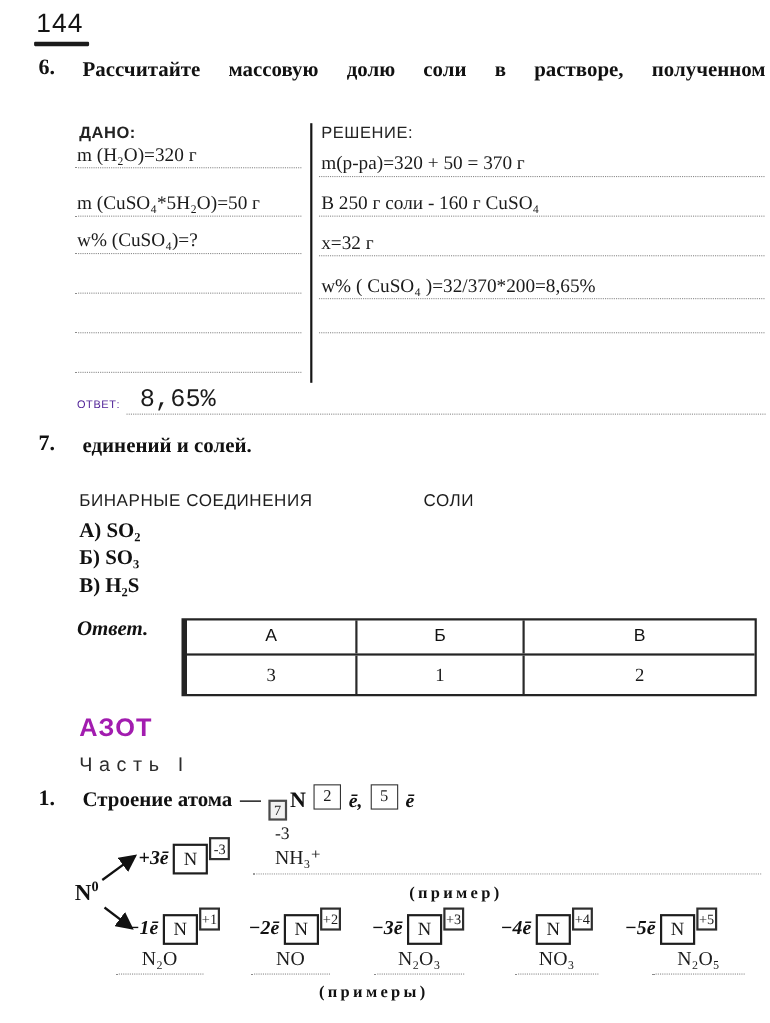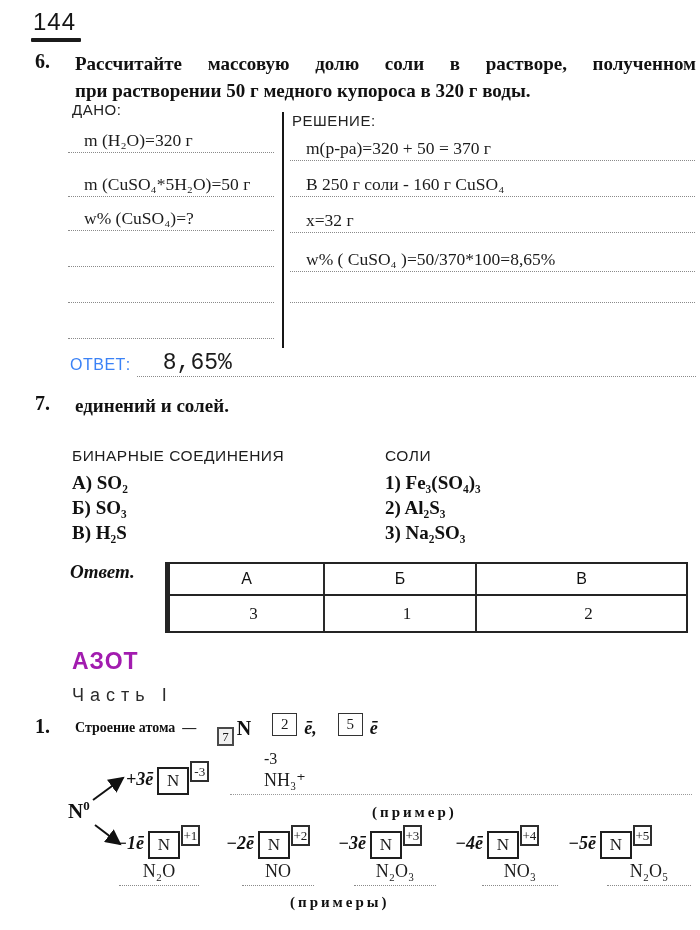--- a/index.html
+++ b/index.html
@@ -1,42 +1,42 @@
 <!DOCTYPE html>
 <html><head>
 <meta charset="utf-8">
 <style>
   html,body{margin:0;padding:0;background:#e8e8e8;}
   .page{
     position:relative;width:700px;height:930px;background:#ffffff;color:#111;
     font-family:"Liberation Serif","DejaVu Serif",serif;overflow:hidden;
   }
   .sans{font-family:"Liberation Sans","DejaVu Sans",sans-serif;}
-  .hand{font-family:"Liberation Serif","DejaVu Serif",serif;color:#1b1b1b;margin-left:14px;}
+  .hand{font-family:"Liberation Serif","DejaVu Serif",serif;color:#1b1b1b;}
 
   
   .pagenum{position:absolute;left:33px;top:8px;font-size:24px;letter-spacing:1px;
     font-family:"Liberation Sans","DejaVu Sans",sans-serif;color:#151515;}
   .pagenum-rule{position:absolute;left:31px;top:38px;width:50px;height:4px;background:#1b1b1b;border-radius:1px;}
 
   
   .prob-num{position:absolute;left:35px;font-size:20px;font-weight:bold;}
   .prob-text{position:absolute;left:75px;width:621px;font-size:19px;font-weight:bold;line-height:27px;}
   .just{text-align:justify;text-align-last:justify;}
 
   
   .work-label{position:absolute;font-size:15px;letter-spacing:.5px;color:#222;}
   .wcol{position:absolute;}
   .wrow{position:relative;border-bottom:1px dotted #8a8a8a;}
   .wrow span{position:absolute;left:2px;bottom:1px;white-space:nowrap;font-size:17.5px;}
   .vdivider{position:absolute;left:282px;top:112px;width:2px;height:236px;background:#161616;}
 
   
   .otvet{position:absolute;left:70px;top:350px;width:626px;display:flex;align-items:flex-end;}
-  .otvet-label{font-size:16px;letter-spacing:.5px;padding-bottom:3px;color:#3b82f6;}
+  .otvet-label{font-size:10px;letter-spacing:.5px;padding-bottom:3px;color:#4c1d95;}
   .otvet-fill{flex:1;border-bottom:1px dotted #8a8a8a;margin-left:6px;padding-left:12px;}
   .otvet-val{font-size:23px;line-height:26px;font-family:Liberation Mono, monospace;}
 
   
   .match-header{position:absolute;font-size:15.5px;letter-spacing:.5px;color:#1d1d1d;}
   .match-col{position:absolute;font-size:19px;font-weight:bold;line-height:25px;}
   .match-col div{white-space:nowrap;}
 
   
   .answord{position:absolute;left:70px;top:561px;font-size:19px;font-weight:bold;font-style:italic;}
@@ -46,21 +46,21 @@
   .at-cell{height:30px;display:flex;align-items:center;justify-content:center;border-right:2px solid #2a2a2a;font-size:16px;}
   .at-cell:last-child{border-right:none;}
   .at-row:last-child .at-cell{height:35px;font-size:17px;}
 
   
   .azot{position:absolute;left:72px;top:648px;font-size:23px;font-weight:bold;letter-spacing:1px;color:#a21caf;}
   .part{position:absolute;left:72px;top:685px;font-size:18px;letter-spacing:6px;color:#2c2c2c;}
 
   
   .atom-line{position:absolute;left:75px;top:713px;display:flex;align-items:center;gap:7px;height:30px;}
-  .b19{font-weight:bold;font-size:14px;white-space:nowrap;}
+  .b19{font-weight:bold;font-size:19px;white-space:nowrap;}
   .zbox{border:2px solid #4a4a4a;background:#f1f1f1;font-size:13px;line-height:15px;padding:0 3px;margin-top:16px;margin-right:-4px;}
   .elem{font-weight:bold;font-size:20px;}
   .shellbox{border:1.5px solid #333;min-width:19px;height:21px;display:flex;align-items:center;justify-content:center;font-size:15px;margin-bottom:8px;padding:0 2px;}
   .ebar{font-style:italic;font-weight:bold;font-size:18px;}
 
   
   .diagram{position:absolute;left:0;top:748px;width:700px;height:182px;}
   .origin{position:absolute;left:68px;top:50px;font-size:21px;font-weight:bold;}
   .origin sup{font-size:13px;}
   .unit{position:absolute;display:flex;align-items:flex-start;}
@@ -80,24 +80,23 @@
 <body>
 
 <div class="page">
 
   <div class="pagenum">144</div>
   <div class="pagenum-rule"></div>
 
   <div class="prob-num" style="top:50px;">6.</div>
   <div class="prob-text" style="top:50px;">
     <div class="just">Рассчитайте массовую долю соли в растворе, полученном</div>
-    <div>при растворении 50 г медного купороса в 320 г воды.</div>
-  </div>
-
-  <div class="work-label sans" style="left:72px;top:101px;">ДАНО:</div>
+  </div>
+
+  <div class="work-label sans" style="left:72px;top:112px;font-weight:bold;">ДАНО:</div>
   <div class="work-label sans" style="left:292px;top:112px;">РЕШЕНИЕ:</div>
   <div class="vdivider"></div>
 
   <div class="wcol" style="left:68px;top:128px;width:206px;">
     <div class="wrow" style="height:24px;">
         <span class="hand">m (H₂O)=320 г</span>
       </div>
     <div class="wrow" style="height:43px;">
         <span class="hand">m (CuSO₄*5H₂O)=50 г</span>
       </div>
@@ -119,21 +118,21 @@
     <div class="wrow" style="height:32px;">
         <span class="hand">m(р-ра)=320 + 50 = 370 г</span>
       </div>
     <div class="wrow" style="height:35px;">
         <span class="hand">В 250 г соли - 160 г CuSO₄</span>
       </div>
     <div class="wrow" style="height:35px;">
         <span class="hand">х=32 г</span>
       </div>
     <div class="wrow" style="height:38px;">
-        <span class="hand">w% ( CuSO₄ )=50/370*100=8,65%</span>
+        <span class="hand">w% ( CuSO₄ )=32/370*200=8,65%</span>
       </div>
     <div class="wrow" style="height:30px;">
         <span class="hand"></span>
       </div>
   </div>
 
   <div class="otvet">
     <span class="otvet-label sans">ОТВЕТ:</span>
     <span class="otvet-fill">
       <span class="otvet-val hand">8,65%</span>
@@ -145,25 +144,20 @@
     <div>единений и солей.</div>
   </div>
 
   <div class="match-header sans" style="left:72px;top:447px;">БИНАРНЫЕ СОЕДИНЕНИЯ</div>
   <div class="match-header sans" style="left:385px;top:447px;">СОЛИ</div>
 
   <div class="match-col" style="left:72px;top:470px;">
     <div>А) SO₂</div>
     <div>Б) SO₃</div>
     <div>В) H₂S</div>
-  </div>
-  <div class="match-col" style="left:385px;top:470px;">
-    <div>1) Fe₃(SO₄)₃</div>
-    <div>2) Al₂S₃</div>
-    <div>3) Na₂SO₃</div>
   </div>
 
   <div class="answord">Ответ.</div>
   <div class="ans-table">
     <div class="at-row at-head">
       <div class="at-cell sans">А</div>
       <div class="at-cell sans">Б</div>
       <div class="at-cell sans">В</div>
     </div>
     <div class="at-row">

